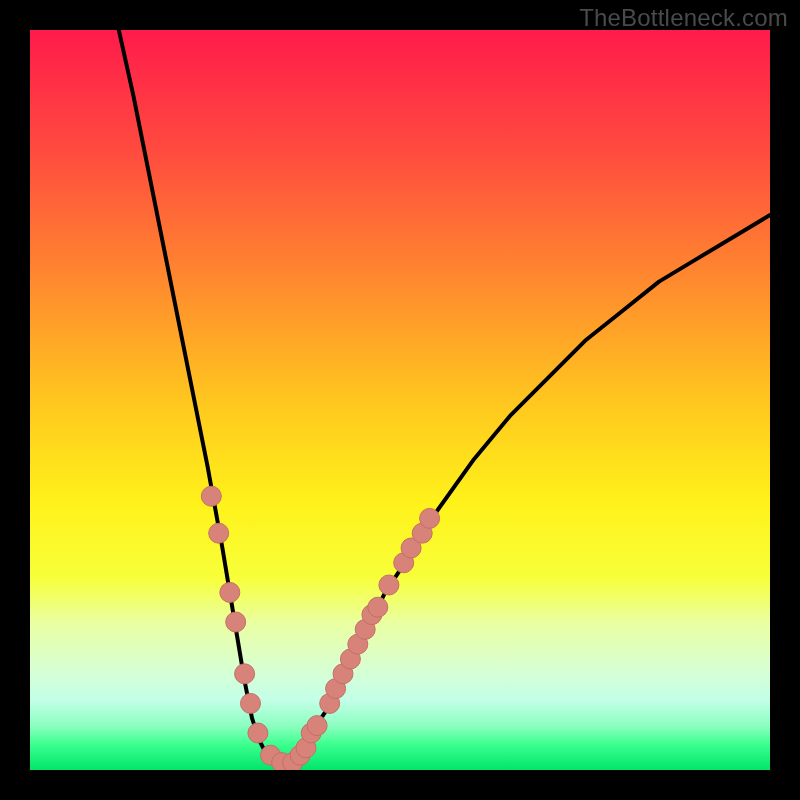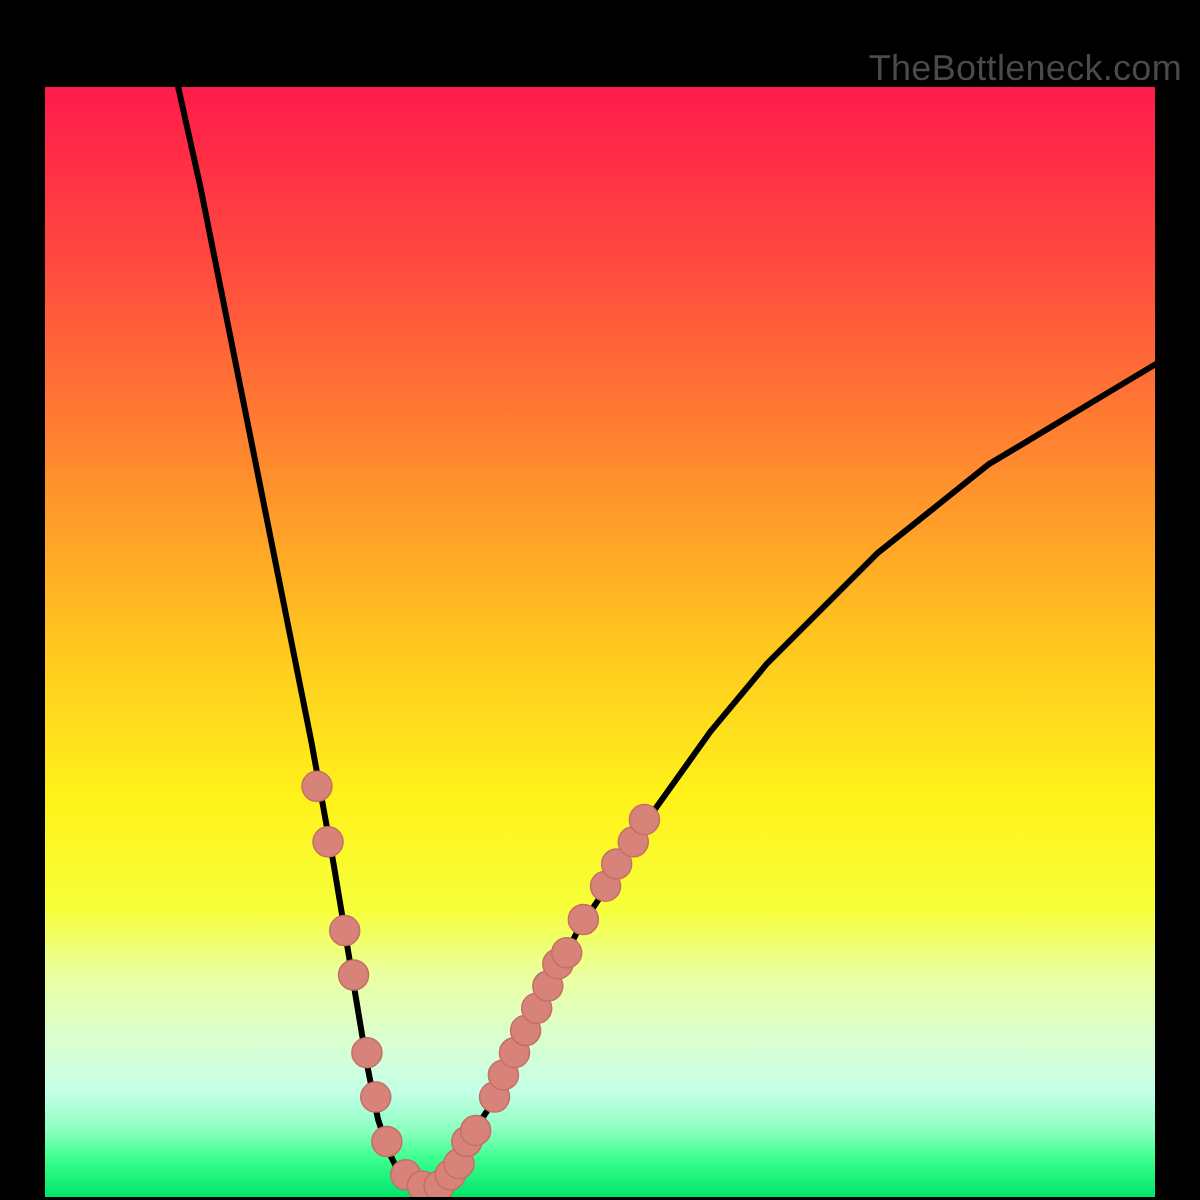--- a/index.html
+++ b/index.html
@@ -11,21 +11,20 @@
     background: #000;
     font-family: Arial, Helvetica, sans-serif;
   }
   .frame {
     position: absolute;
     left: 0;
     top: 0;
     width: 800px;
     height: 680px;
     background: #000;
-    margin-top: 28px;
   }
   .plot {
     position: absolute;
     left: 30px;
     top: 30px;
     width: 740px;
     height: 740px;
     overflow: hidden;
   }
   .gradient-bg {

